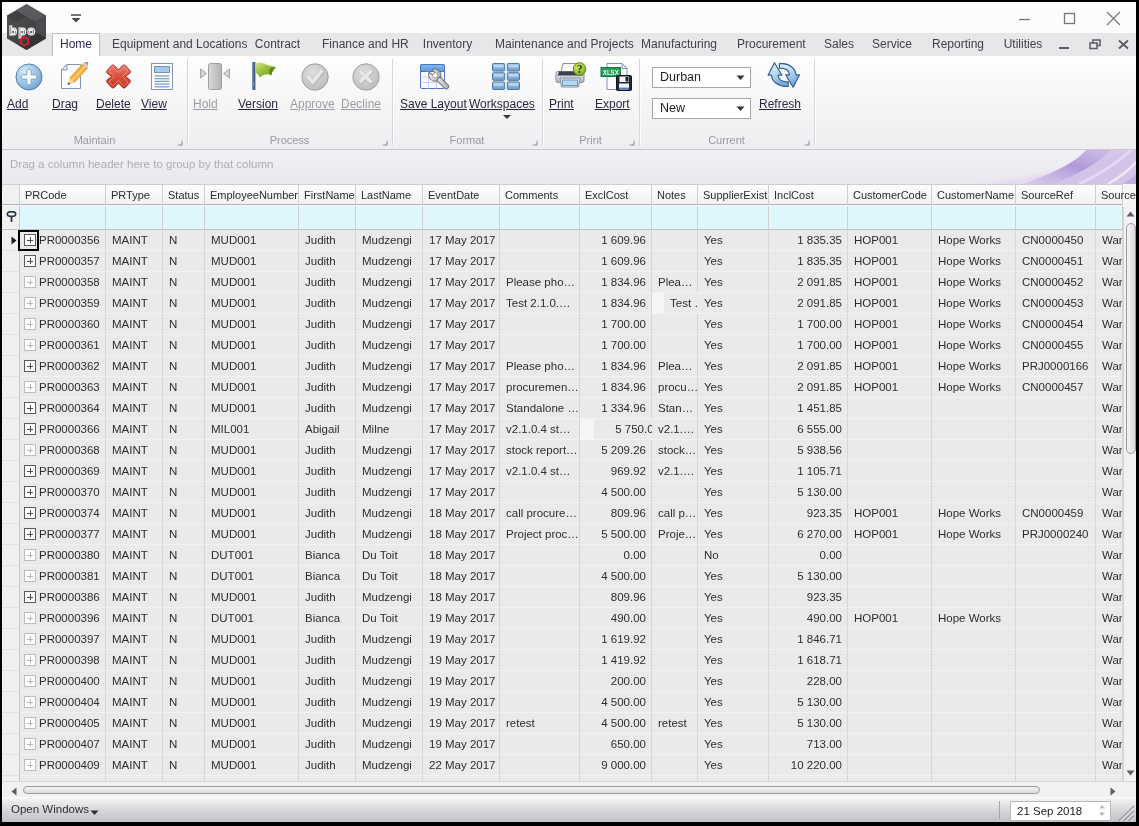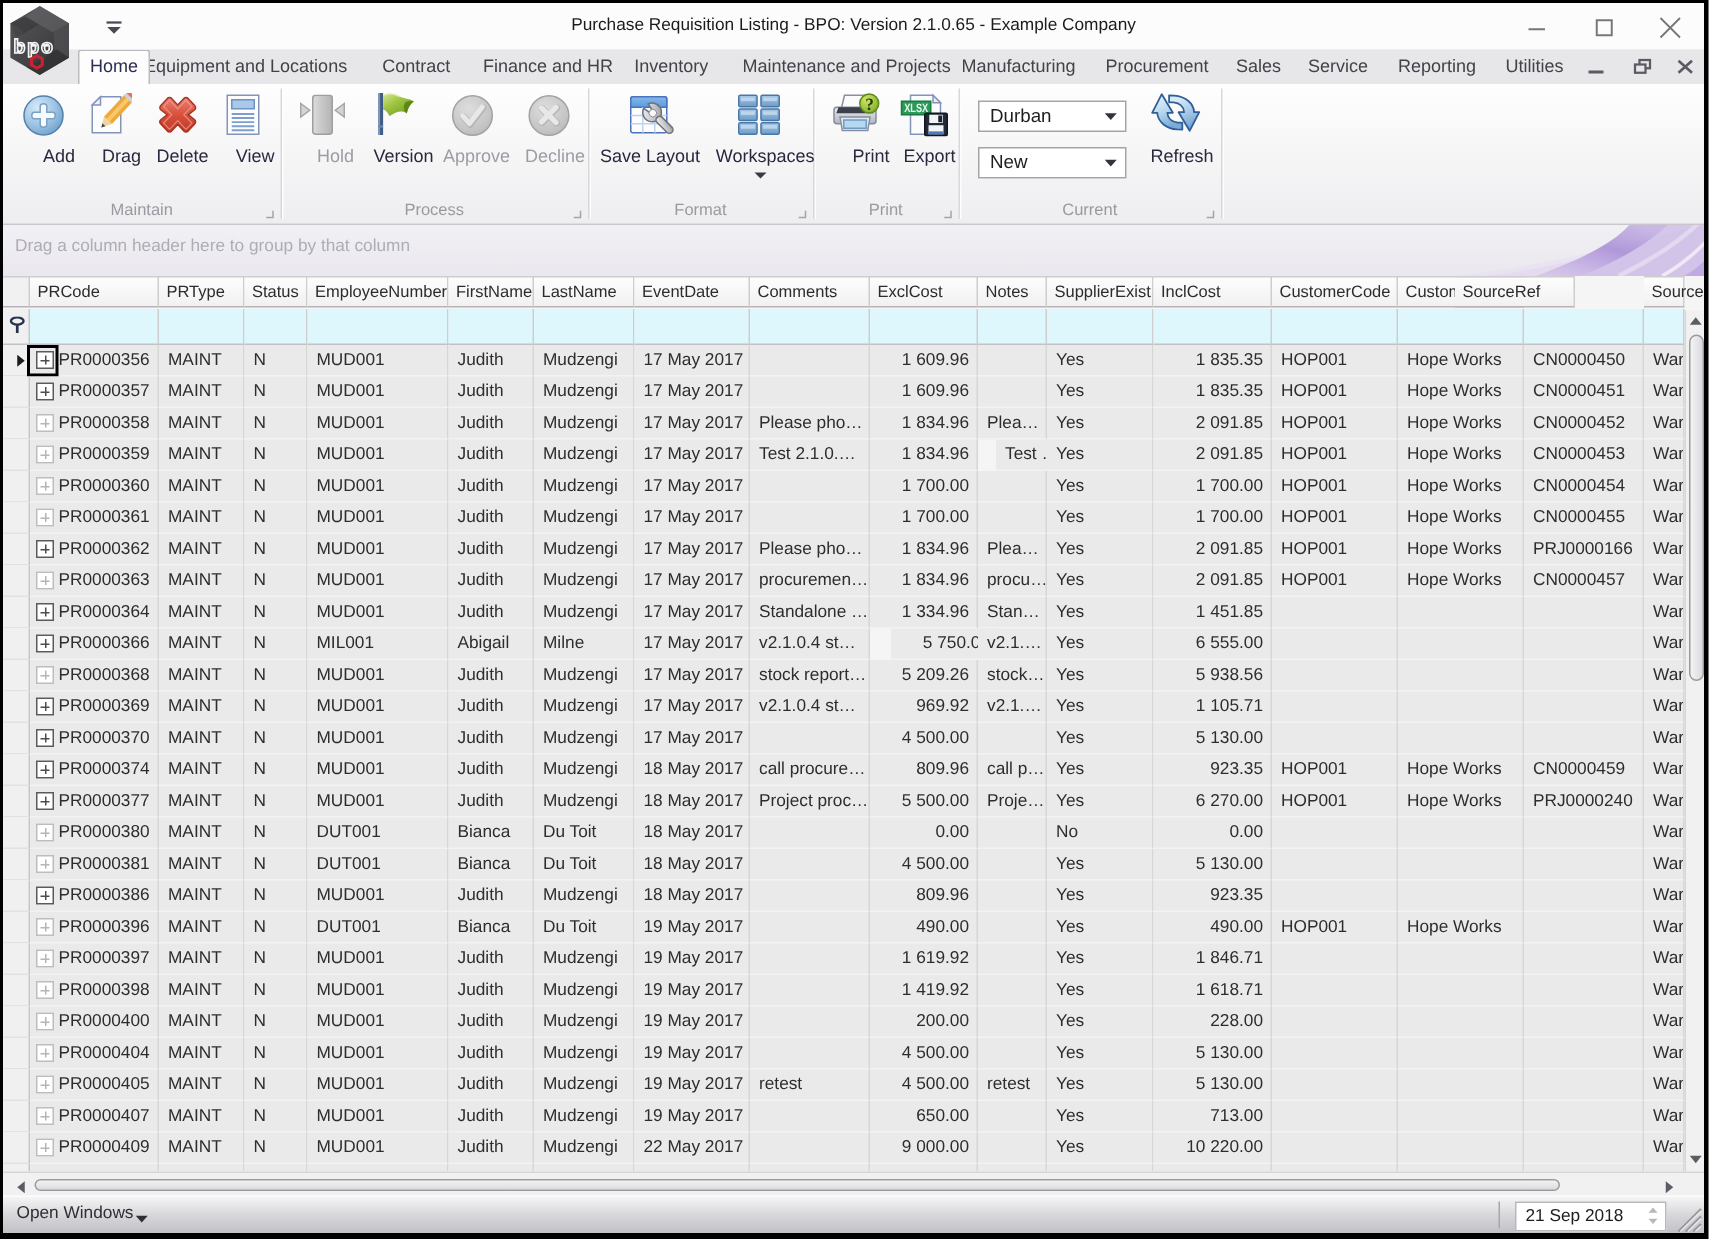--- a/index.html
+++ b/index.html
@@ -12,21 +12,21 @@
 
 #tabs{left:0;top:31px;width:100%;height:23px;background:#e7e6e8;border-bottom:1px solid #d2d0d3;}
 .tab{position:absolute;height:22px;line-height:22px;font-size:12px;color:#43424a;text-align:center;white-space:nowrap;}
 #tabhome{left:50px;top:31px;width:46px;height:23px;background:#fdfdfd;border:1px solid #bcbabe;border-bottom:none;
   border-radius:2px 2px 0 0;line-height:21px;font-size:12px;color:#2d2c55;text-align:center;}
 
 #ribbon{left:0;top:54px;width:100%;height:93px;background:linear-gradient(#fefefe,#f4f4f5 60%,#eeedf0);border-bottom:1px solid #c9c7cb;}
 .rsep{position:absolute;top:3px;height:87px;width:1px;background:#d9d7db;box-shadow:1px 0 0 #fdfdfd;}
 .rlabel{position:absolute;top:77px;height:14px;line-height:14px;font-size:11px;color:#9b99a0;text-align:center;}
 .rbtn{position:absolute;font-size:12px;color:#28283f;text-align:center;}
-.rbtn .cap{position:absolute;top:37px;width:100%;text-align:right;font-size:12px;color:#28283f;white-space:nowrap;}
+.rbtn .cap{position:absolute;top:37px;width:100%;text-align:left;font-size:12px;color:#28283f;white-space:nowrap;text-decoration:underline;}
 .rbtn.dis .cap{color:#9d9ca4;}
 
 #gbar{left:0;top:148px;width:100%;height:34px;background:linear-gradient(#f1f0f4,#eae8ee);}
 #gbartxt{left:8px;top:8px;font-size:11.5px;color:#aeacb6;}
 .hcell{position:absolute;top:0;height:21px;background:linear-gradient(#fdfdfd,#f2f1f2);
   border-right:1px solid #cfcecf;border-bottom:1px solid #b6b4b6;line-height:21px;
   font-size:11px;color:#2c2c2c;padding-left:5px;box-sizing:border-box;border-top:1px solid #cfcecf;}
 .fcell{position:absolute;top:22px;height:24px;background:#def7fd;border-right:1px solid #cfcecf;
   border-bottom:1px solid #c3c1c3;box-sizing:border-box;}
 .row{position:absolute;left:0;width:1121px;height:21px;}
@@ -45,32 +45,31 @@
 #hscroll{left:0;top:779px;width:1134px;height:16px;background:#f2f1f2;border-top:1px solid #d7d5d7;box-sizing:border-box;}
 
 #status{left:0;top:795px;width:100%;height:25px;background:linear-gradient(#f5f5f5,#d9d9dc 45%,#bfbfc4);border-top:1px solid #fdfdfd;}
 #openw{left:9px;top:5px;font-size:11.5px;color:#2f2f33;}
 #datebox{left:1008px;top:4px;width:99px;height:18px;background:#fff;border:1px solid #b9b7bb;}
 #datetxt{left:6px;top:1px;font-size:11.5px;color:#1d1d1d;line-height:16px;}
 </style></head><body>
 <div id="win" class="abs">
 
 <div id="title" class="abs"></div>
-<div id="titletext" class="abs">Purchase Requisition Listing - BPO: Version 2.1.0.65 - Example Company</div>
 <svg class="abs" style="left:1005px;top:6px" width="125" height="20" viewBox="0 0 125 20">
 <path d="M12,11.5 h11" stroke="#767676" stroke-width="1.3" fill="none"></path>
 <rect x="57.5" y="5.5" width="10" height="10" fill="none" stroke="#767676" stroke-width="1.3"></rect>
 <path d="M100,4 l13,13 M113,4 l-13,13" stroke="#767676" stroke-width="1.2" fill="none"></path>
 </svg>
 <svg class="abs" style="left:66px;top:10px" width="16" height="12" viewBox="0 0 16 12">
 <path d="M3,3 h10" stroke="#4a4a52" stroke-width="1.5"></path>
 <path d="M3.5,6 l4.5,4.5 L12.5,6 Z" fill="#4a4a52"></path>
 </svg>
 <div id="tabs" class="abs"></div>
-<div class="tab" style="left:94px;top:31px;width:118px">Equipment and Locations</div>
+<div class="tab" style="left:110px;top:31px;width:118px">Equipment and Locations</div>
 <div class="tab" style="left:252px;top:31px;width:47px">Contract</div>
 <div class="tab" style="left:320px;top:31px;width:77px">Finance and HR</div>
 <div class="tab" style="left:420px;top:31px;width:51px">Inventory</div>
 <div class="tab" style="left:493px;top:31px;width:126px">Maintenance and Projects</div>
 <div class="tab" style="left:639px;top:31px;width:75px">Manufacturing</div>
 <div class="tab" style="left:735px;top:31px;width:65px">Procurement</div>
 <div class="tab" style="left:822px;top:31px;width:26px">Sales</div>
 <div class="tab" style="left:870px;top:31px;width:39px">Service</div>
 <div class="tab" style="left:930px;top:31px;width:51px">Reporting</div>
 <div class="tab" style="left:1001px;top:31px;width:40px">Utilities</div>
@@ -397,21 +396,21 @@
 <div class="hcell" style="left:297px;top:182px;width:57px">FirstName</div>
 <div class="hcell" style="left:354px;top:182px;width:67px">LastName</div>
 <div class="hcell" style="left:421px;top:182px;width:77px">EventDate</div>
 <div class="hcell" style="left:498px;top:182px;width:80px">Comments</div>
 <div class="hcell" style="left:578px;top:182px;width:72px">ExclCost</div>
 <div class="hcell" style="left:650px;top:182px;width:46px">Notes</div>
 <div class="hcell" style="left:696px;top:182px;width:71px">SupplierExist</div>
 <div class="hcell" style="left:767px;top:182px;width:79px">InclCost</div>
 <div class="hcell" style="left:846px;top:182px;width:84px">CustomerCode</div>
 <div class="hcell" style="left:930px;top:182px;width:84px">CustomerName</div>
-<div class="hcell" style="left:968px;top:182px;width:80px">SourceRef</div>
+<div class="hcell" style="left:1014px;top:182px;width:80px">SourceRef</div>
 <div class="hcell" style="left:1094px;top:182px;width:27px">SourceT</div>
 <div class="abs" style="left:0;top:182px;width:18px;height:21px;background:#f2f1f2;border-top:1px solid #cfcecf;border-right:1px solid #cfcecf;border-bottom:1px solid #b6b4b6;box-sizing:border-box"></div>
 <div class="abs" style="left:0;top:204px;width:18px;height:24px;background:#f1f0f0;border-right:1px solid #c9c8c9;border-bottom:1px solid #c3c1c3;box-sizing:border-box">
       <svg style="position:absolute;left:4px;top:5px" width="11" height="13" viewBox="0 0 11 13">
         <ellipse cx="5.5" cy="3" rx="4.2" ry="2.4" fill="none" stroke="#27344c" stroke-width="1.6"></ellipse>
         <path d="M5.5,5 v6" stroke="#27344c" stroke-width="1.8"></path>
       </svg>
     </div>
 <div class="fcell" style="left:18px;top:204px;width:86px;height:24px"></div>
 <div class="fcell" style="left:104px;top:204px;width:57px;height:24px"></div>

